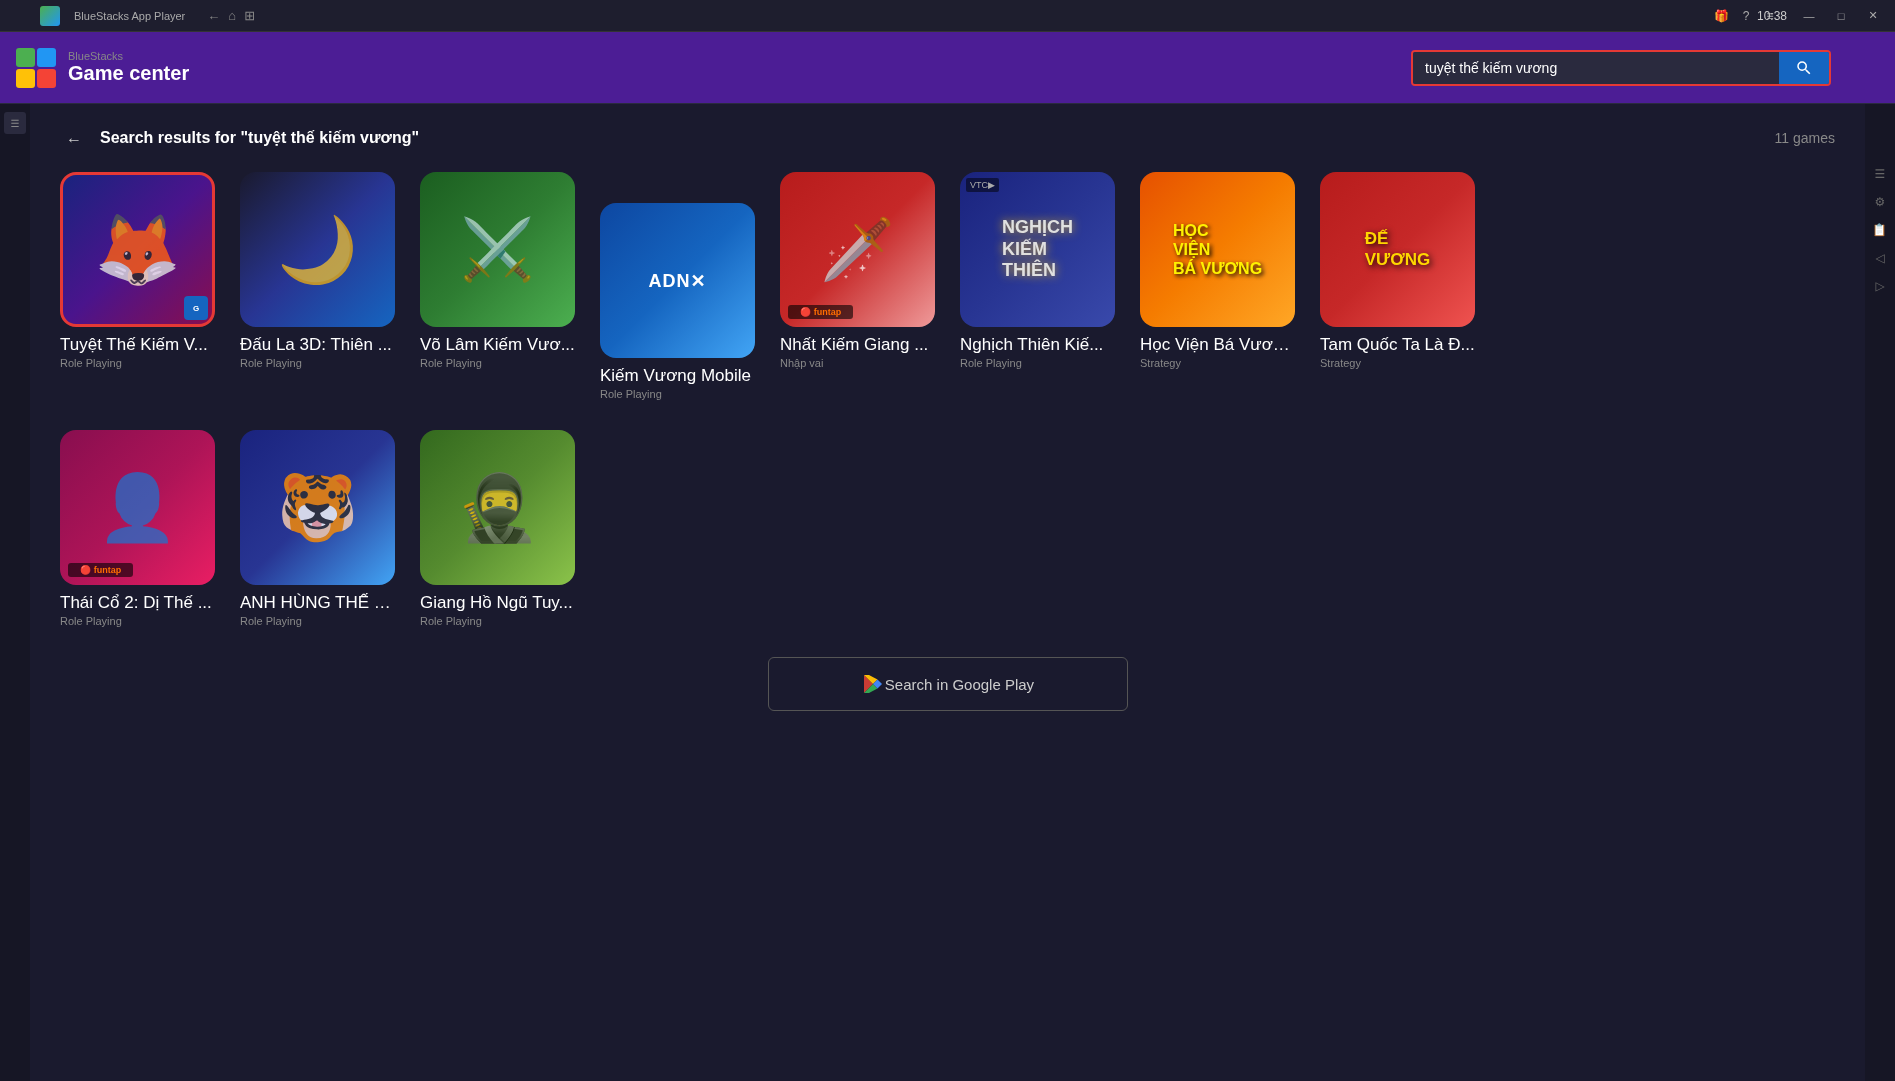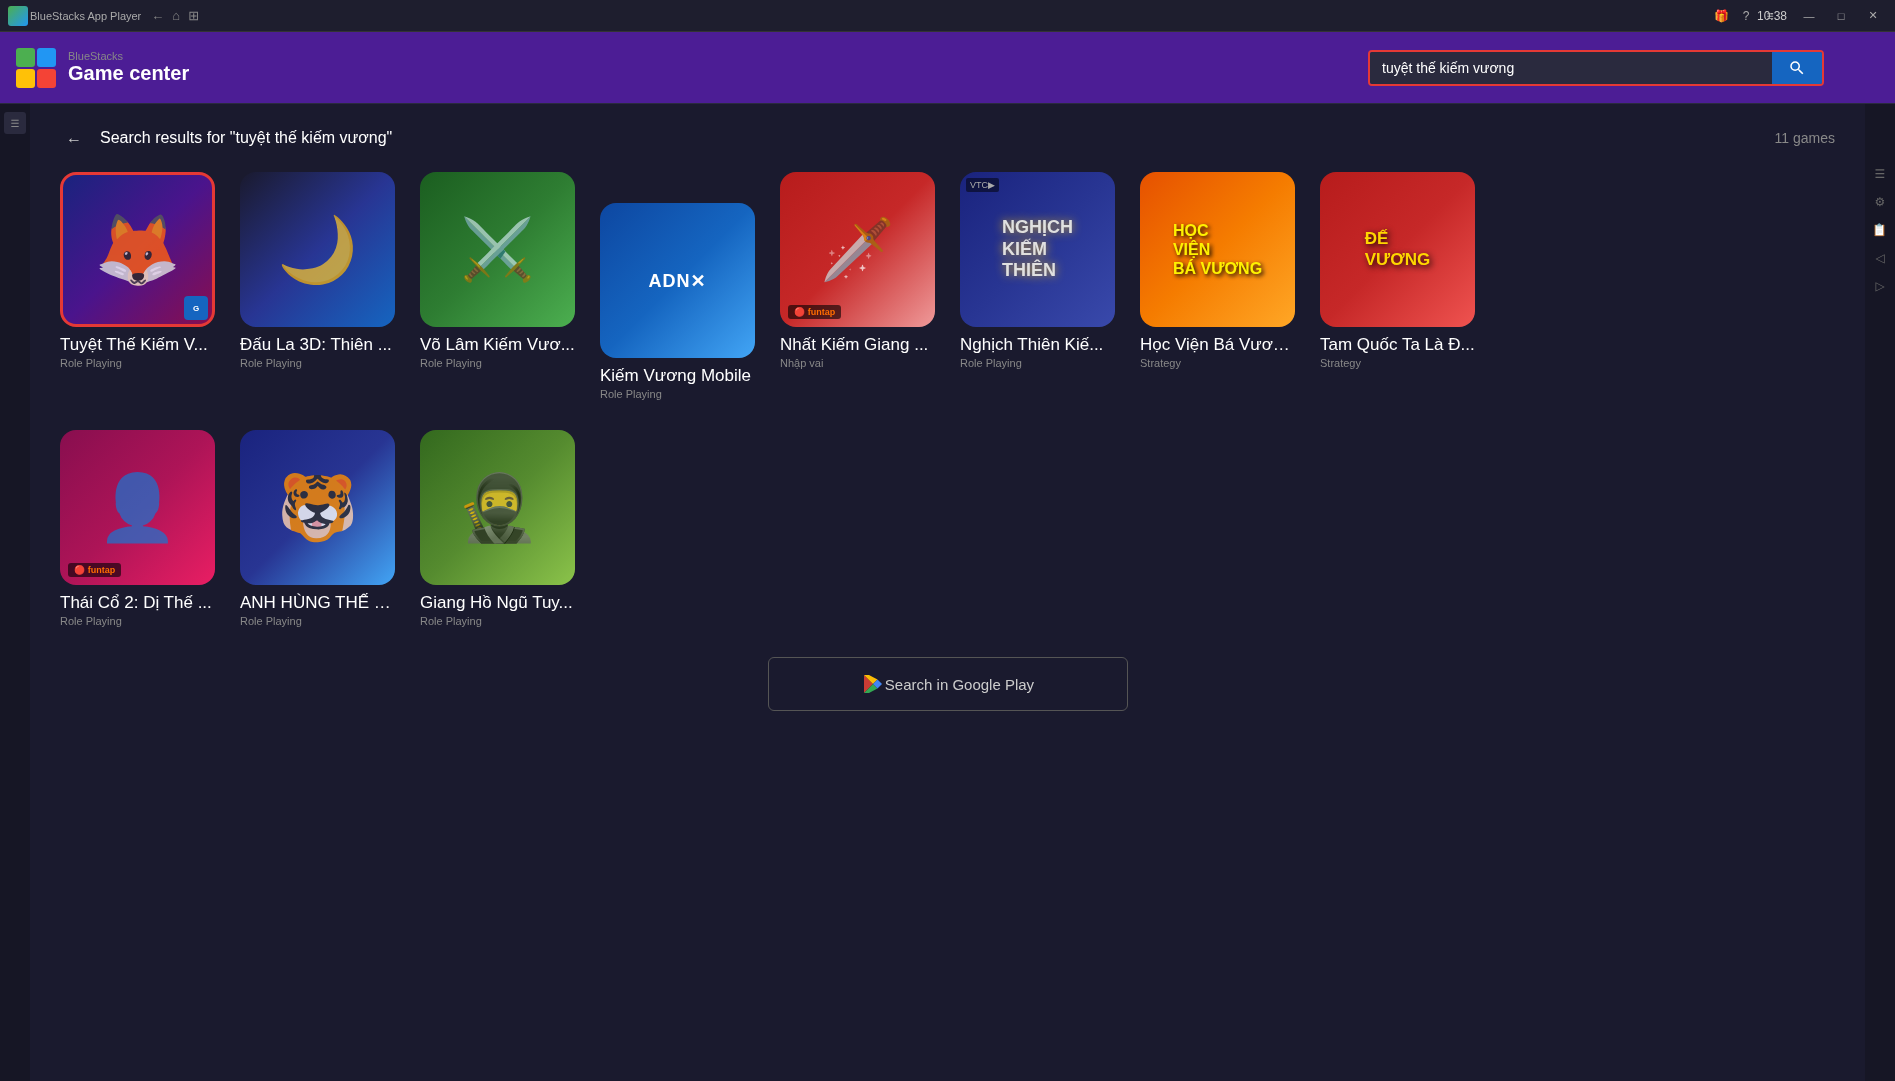--- a/index.html
+++ b/index.html
@@ -18,22 +18,23 @@
       height: 32px;
       display: flex;
       align-items: center;
       padding: 0 8px;
       border-bottom: 1px solid #333;
       position: relative;
     }
     .title-bar-left {
       display: flex;
       align-items: center;
-      gap: 2px;
+      gap: 14px;
       flex: 1;
+      margin-left: 32px;
     }
     .bs-logo-small {
       width: 20px;
       height: 20px;
       background: linear-gradient(135deg, #4CAF50, #2196F3);
       border-radius: 3px;
     }
     .title-bar-app-name {
       font-size: 11px;
       color: #aaa;
@@ -124,26 +125,26 @@
       color: #888;
     }
     .game-center-title {
       font-size: 20px;
       font-weight: 600;
       color: #fff;
     }
 
     .search-bar-container {
       position: absolute;
-      right: 71px;
+      right: 64px;
       top: 50%;
       transform: translateY(-50%);
       display: flex;
       align-items: flex-end;
-      width: 456px;
+      width: 420px;
     }
     .search-input-wrapper {
       display: flex;
       width: 100%;
       border: 2px solid #e53935;
       border-radius: 4px;
       overflow: hidden;
     }
     .search-input {
       flex: 1;
@@ -244,21 +245,21 @@
       cursor: pointer;
       color: #ccc;
       font-size: 16px;
     }
     .results-title {
       font-size: 16px;
       color: #ccc;
     }
     .results-title span {
       color: #fff;
-      font-weight: 400;
+      font-weight: 700;
       text-align: center;
     }
     .results-count {
       font-size: 14px;
       color: #888;
     }
 
     
     .games-grid {
       display: flex;
@@ -316,21 +317,21 @@
     .thumb-9 { background: linear-gradient(135deg, #880e4f, #ad1457, #e91e63); }
     .thumb-10 { background: linear-gradient(135deg, #1a237e, #283593, #42a5f5); }
     .thumb-11 { background: linear-gradient(135deg, #33691e, #558b2f, #8bc34a); }
 
     
     .funtap-badge {
       position: absolute;
       bottom: 8px;
       left: 8px;
       background: rgba(0,0,0,0.6);
-      padding: 2px 6px;
+      padding: 2px 12px;
       border-radius: 3px;
       font-size: 9px;
       color: #ff6d00;
       font-weight: bold;
     }
     .adnx-badge {
       position: absolute;
       bottom: 8px;
       left: 50%;
       transform: translateX(-50%);

